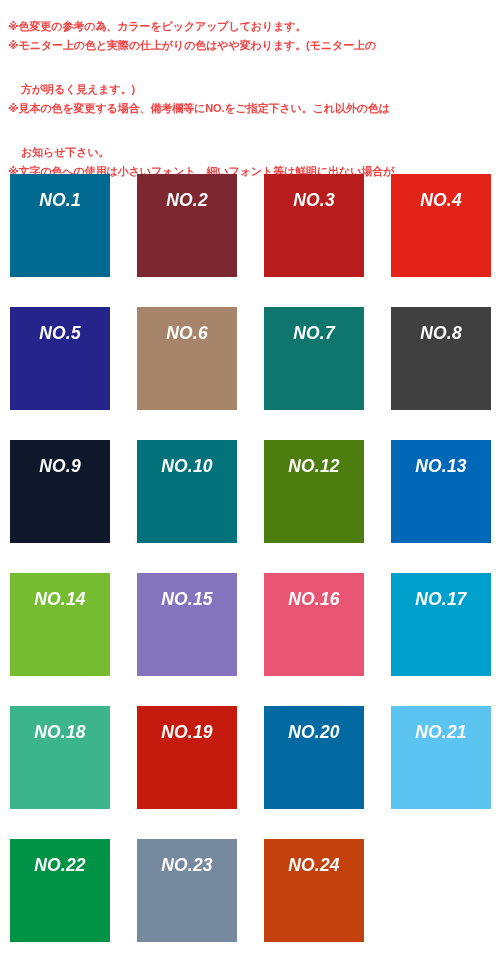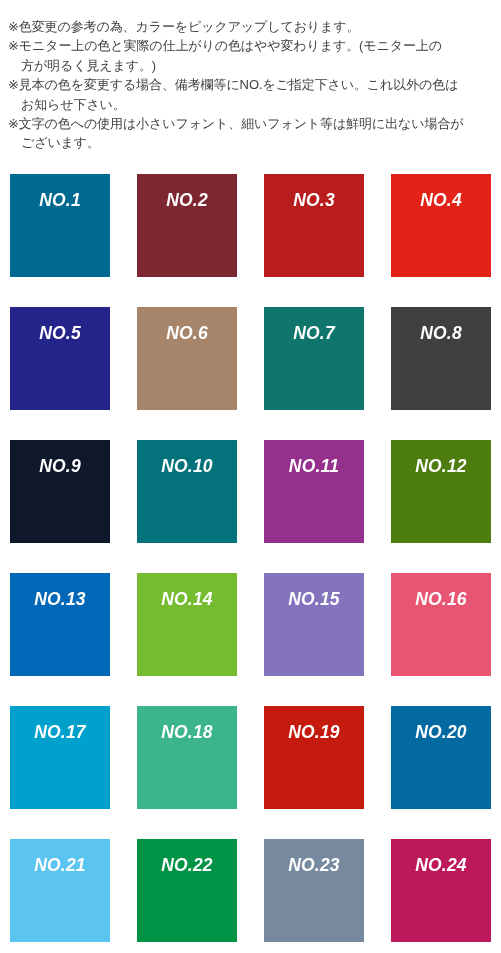--- a/index.html
+++ b/index.html
@@ -16,29 +16,31 @@
     overflow: hidden;
     position: relative;
   }
 
   
   .notes {
     padding: 17px 6px 0 8px;
   }
 
   .note-line {
-    font-size: 13px;
+    font-size: 11px;
     line-height: 19.4px;
-    color: #404040;
+    color: #ef4444;
     white-space: pre;
     letter-spacing: -0.1px;
+    font-weight: bold;
   }
 
   .note-line.indent {
     padding-left: 13px;
+    margin-top: 24px;
   }
 
   
   .swatch-grid {
     position: absolute;
     top: 154px;
     left: 10px;
     width: 481px;
     display: grid;
     grid-template-columns: repeat(4, 100px);
@@ -108,23 +110,20 @@
     </div>
     <div class="swatch" style="background: #404040;">
       <span class="swatch-label">NO.8</span>
     </div>
     <div class="swatch" style="background: #0f172a;">
       <span class="swatch-label">NO.9</span>
     </div>
     <div class="swatch" style="background: rgb(3, 114, 123);">
       <span class="swatch-label">NO.10</span>
     </div>
-    <div class="swatch" style="background: rgb(149, 49, 140);">
-      <span class="swatch-label">NO.11</span>
-    </div>
     <div class="swatch" style="background: #4d7c0f;">
       <span class="swatch-label">NO.12</span>
     </div>
     <div class="swatch" style="background: rgb(0, 104, 182);">
       <span class="swatch-label">NO.13</span>
     </div>
     <div class="swatch" style="background: rgb(118, 188, 49);">
       <span class="swatch-label">NO.14</span>
     </div>
     <div class="swatch" style="background: rgb(132, 116, 189);">
@@ -147,16 +146,16 @@
     </div>
     <div class="swatch" style="background: rgb(91, 196, 241);">
       <span class="swatch-label">NO.21</span>
     </div>
     <div class="swatch" style="background: rgb(0, 146, 69);">
       <span class="swatch-label">NO.22</span>
     </div>
     <div class="swatch" style="background: rgb(118, 137, 158);">
       <span class="swatch-label">NO.23</span>
     </div>
-    <div class="swatch" style="background: #be185d;">
+    <div class="swatch" style="background: #c2410c;">
       <span class="swatch-label">NO.24</span>
     </div>
   </div>
 
 </body></html>

